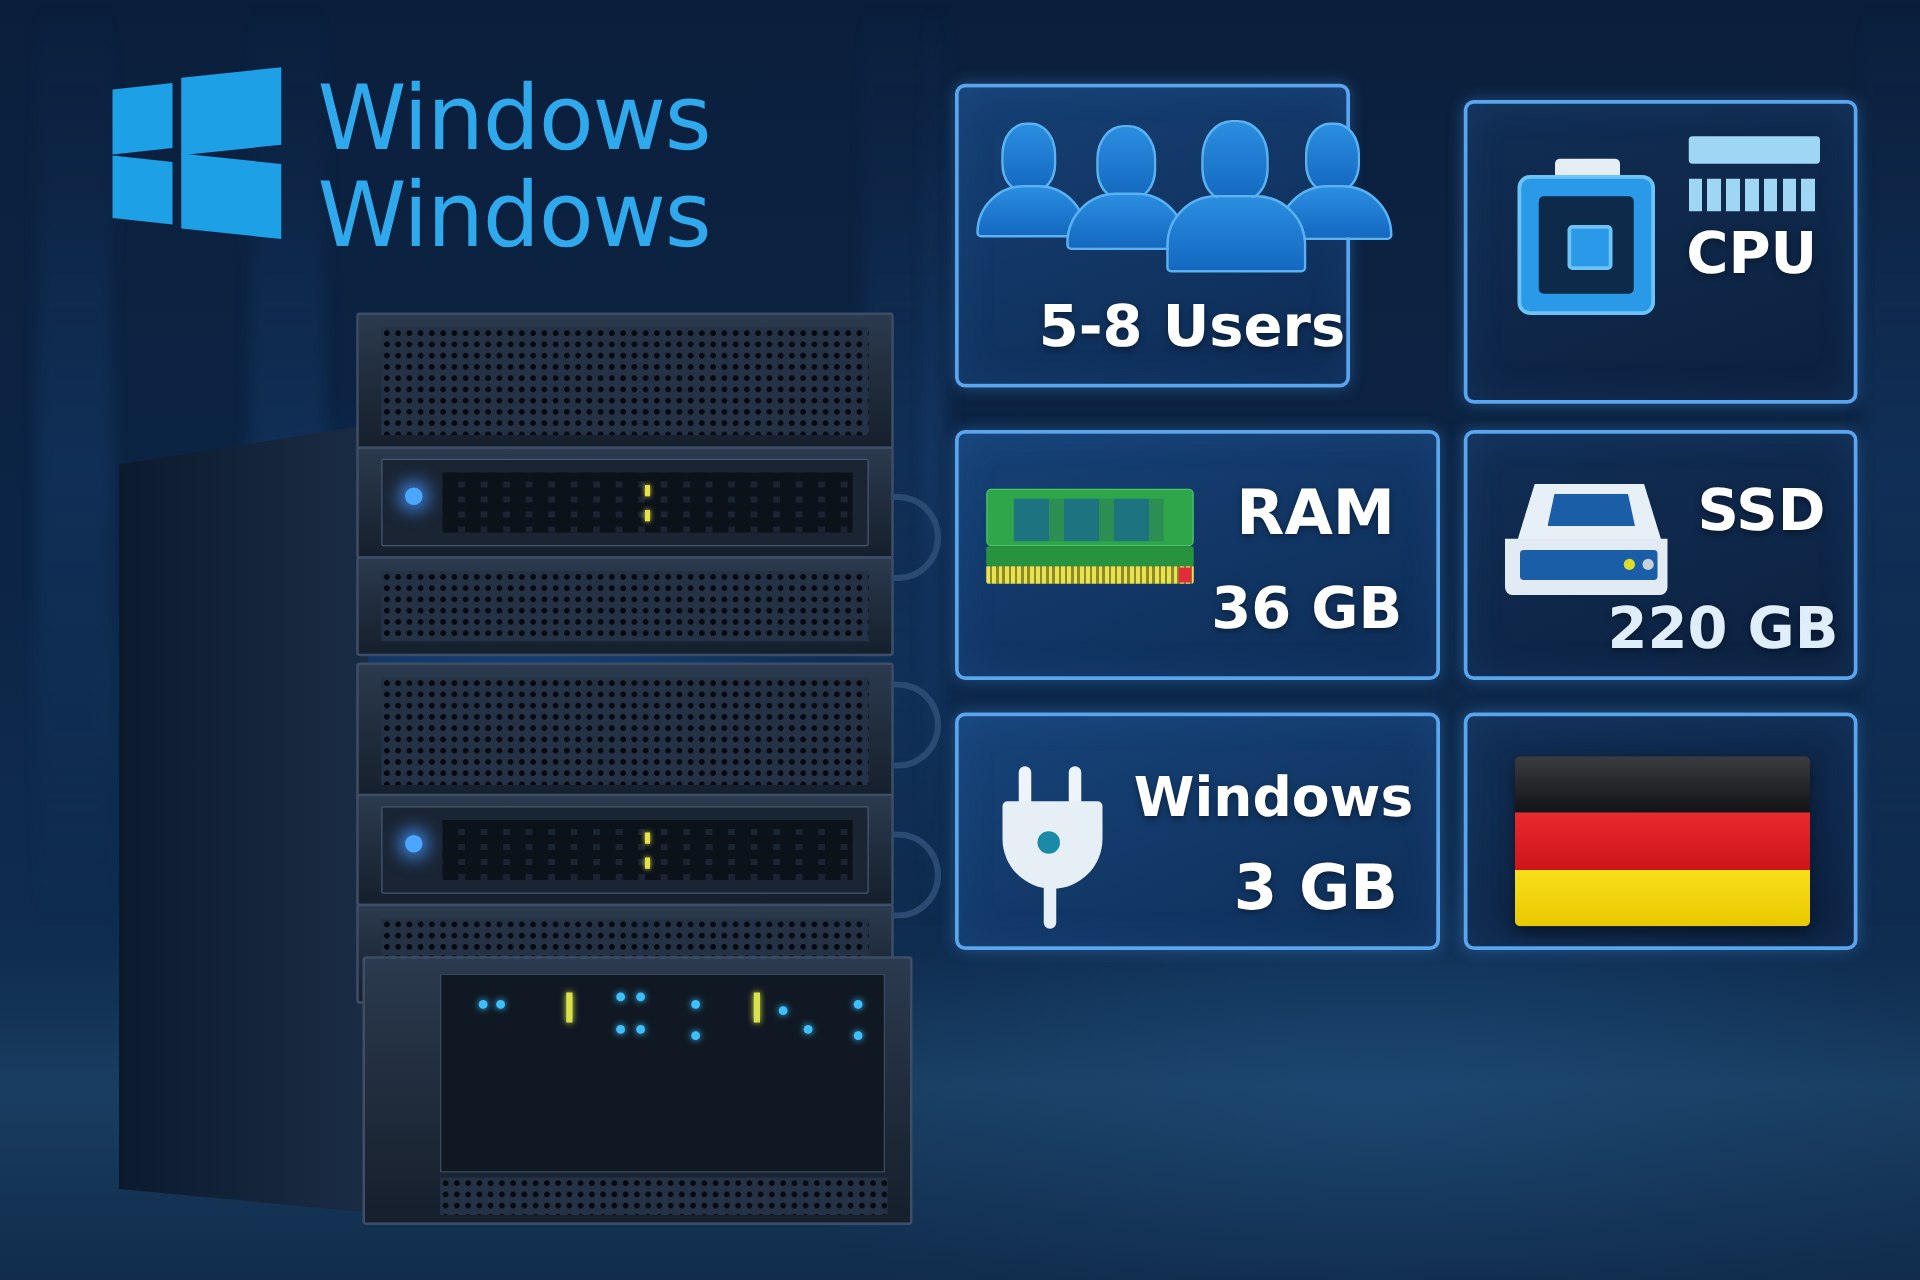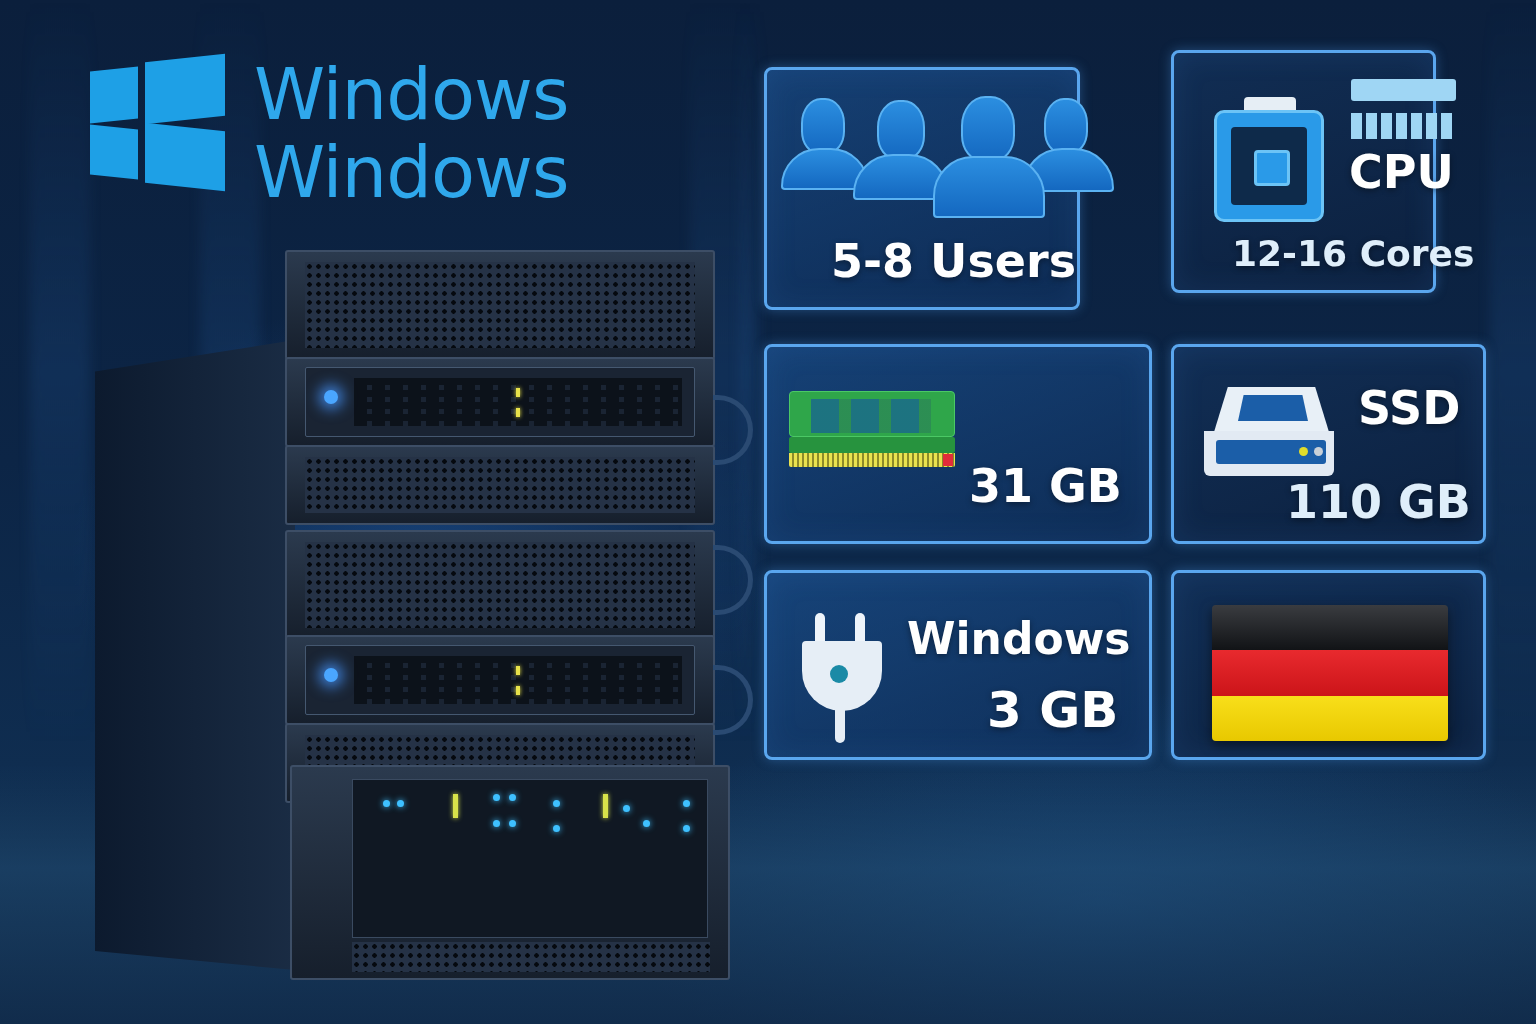--- a/index.html
+++ b/index.html
@@ -256,60 +256,60 @@
       <div class="body" style="left:0;top:54px;width:96px;height:46px;"></div>
     </div>
     <div class="person" style="left:166px;top:26px;">
       <div class="head" style="left:28px;top:0;width:54px;height:66px;"></div>
       <div class="body" style="left:0;top:60px;width:112px;height:62px;"></div>
     </div>
   </div>
   <div class="txt" style="left:64px;top:164px;font-size:46px;">5-8 Users</div>
 </div>
 
-<div class="card dark" style="left:1171px;top:50px;width:265px;height:243px;padding-left:36px;">
+<div class="card dark" style="left:1171px;top:80px;width:315px;height:243px;padding-left:36px;">
   <div>
     <div class="cpu-tab"></div>
     <div class="cpu-chip">
         <div class="inner"></div>
         <div class="core"></div>
       </div>
   </div>
   <div class="cpu-ram-glyph">
       <div class="top"></div>
       <div class="bars"></div>
     </div>
   <div class="txt" style="left:175px;top:92px;font-size:46px;">CPU</div>
-  <div class="txt light" style="left:58px;top:180px;font-size:36px;">12-16 Cores</div>
 </div>
 
 <div class="card" style="left:764px;top:344px;width:388px;height:200px;">
   <div class="ram">
     <div class="pcb"></div>
       <div class="chips"></div>
       <div class="pcb2"></div>
       <div class="pins"></div>
       <div class="red"></div>
   </div>
-  <div class="txt" style="left:202px;top:112px;font-size:46px;">31 GB</div>
+  <div class="txt" style="left:222px;top:34px;font-size:50px;">RAM</div>
+  <div class="txt" style="left:202px;top:112px;font-size:46px;">36 GB</div>
 </div>
 
 <div class="card dark" style="left:1171px;top:344px;width:315px;height:200px;">
   <div class="ssd">
     <div class="top">
         <i></i>
       </div>
     <div class="front">
         <i></i>
         <b style="left:95px;background:#e0dc2a"></b>
         <b style="left:110px;background:#c8d0d8"></b>
       </div>
   </div>
   <div class="txt" style="left:184px;top:34px;font-size:46px;text-align:center;">SSD</div>
-  <div class="txt light" style="left:112px;top:128px;font-size:46px;">110 GB</div>
+  <div class="txt light" style="left:112px;top:128px;font-size:46px;">220 GB</div>
 </div>
 
 <div class="card" style="left:764px;top:570px;width:388px;height:190px;">
   <div class="plug">
     <div class="prong" style="left:18px"></div>
     <div class="prong" style="left:58px"></div>
     <div class="bodyp"></div>
     <div class="dot"></div>
     <div class="cord"></div>
   </div>

